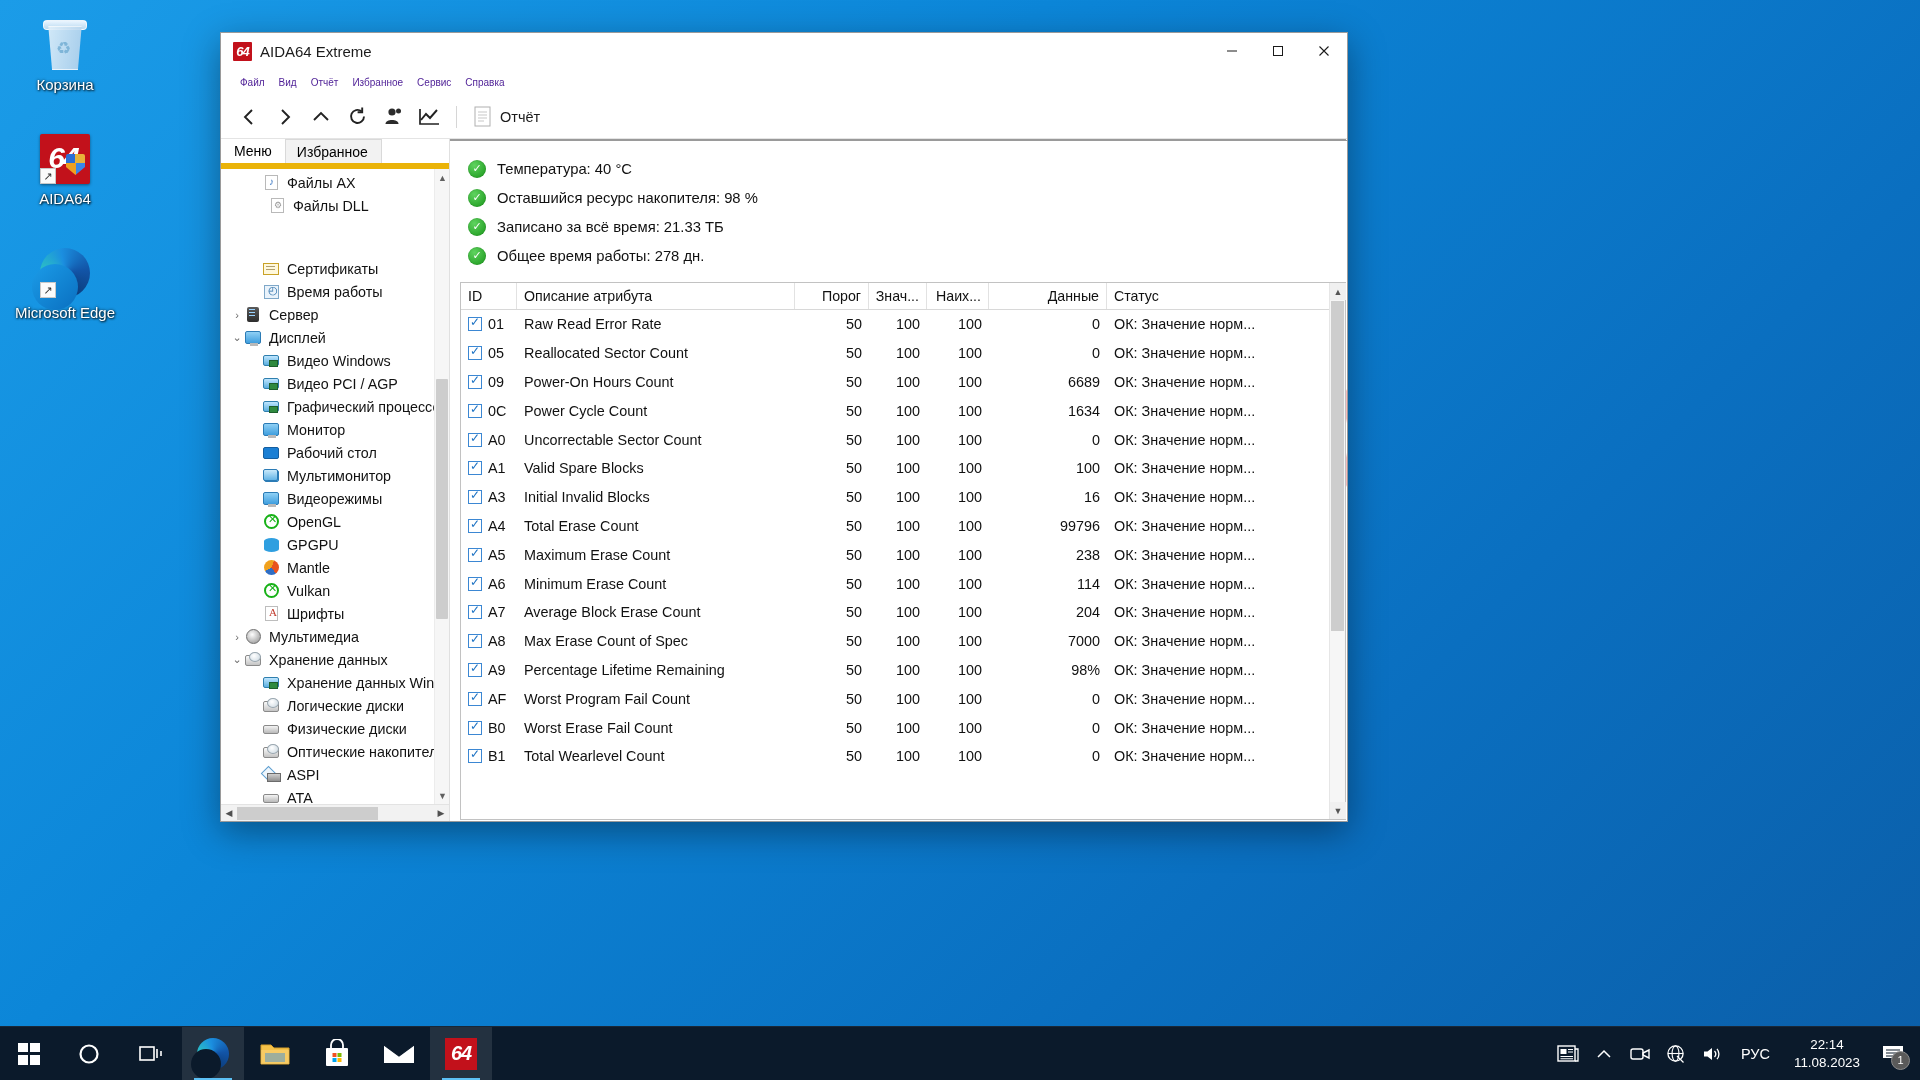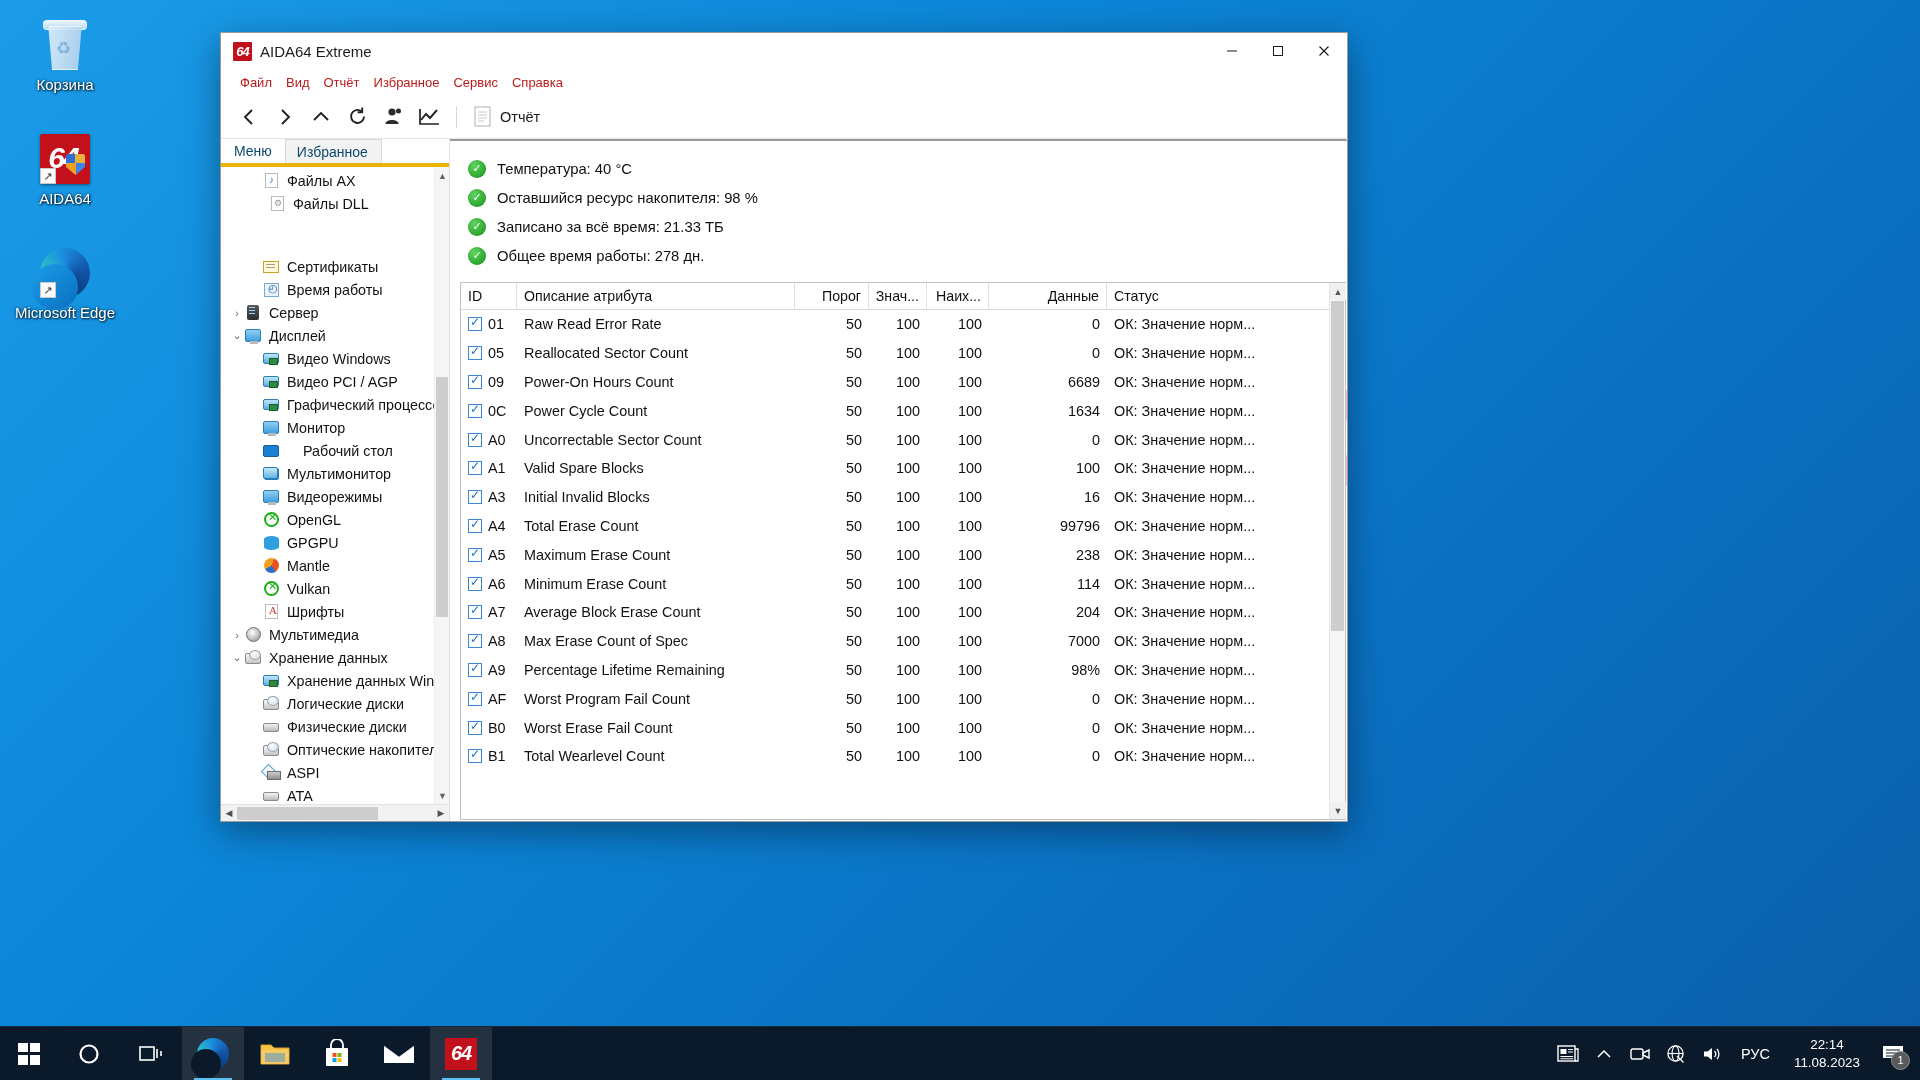--- a/index.html
+++ b/index.html
@@ -92,46 +92,46 @@
     margin-left: 12px; margin-right: 8px; border-radius: 1px; letter-spacing: -1px;
   }
   .titlebar .ttext { font-size: 15px; color: #1b1b1b; }
   .wbtns { margin-left: auto; display: flex; height: 36px; }
   .wbtn {
     width: 46px; height: 36px; display: flex; align-items: center;
     justify-content: center; color: #1b1b1b;
   }
 
   .menubar { height: 26px; display: flex; align-items: center; padding-left: 12px; flex: none; }
-  .menubar .mi { font-size: 13px; color: #b91c1c; padding: 2px 7px; }
+  .menubar .mi { font-size: 10px; color: #4c1d95; padding: 2px 7px; }
 
   .toolbar {
     height: 44px; display: flex; align-items: center; padding-left: 10px;
     flex: none; border-bottom: 1px solid #e4e4e4;
   }
   .tb-btn {
     width: 36px; height: 34px; display: flex; align-items: center;
     justify-content: center; color: #333;
   }
   .tb-sep { width: 1px; height: 22px; background: #d6d6d6; margin: 0 9px; }
   .tb-report { display: flex; align-items: center; gap: 9px; padding: 4px 8px; }
   .tb-report .rlabel { font-size: 14.5px; color: #1b1b1b; }
 
   .wbody { flex: 1; display: flex; min-height: 0; }
 
   
   .sidebar { width: 228px; display: flex; flex-direction: column; background: #fff; flex: none; }
   .tabs { display: flex; height: 24px; flex: none; padding-left: 2px; }
   .tab {
-    font-size: 14px; color: #0c4a6e; padding: 2px 13px 2px 11px; line-height: 20px;
+    font-size: 14px; color: #000000; padding: 2px 13px 2px 11px; line-height: 20px;
   }
   .tab.active { background: #fff; border-bottom: none; }
   .tab.inactive { background: #f2f2f2; border: 1px solid #d9d9d9; border-bottom: none; }
   .tree {
-    flex: 1; overflow: hidden; position: relative; border-top: 4px solid #eab308;
+    flex: 1; overflow: hidden; position: relative; border-top: 6px solid #eab308;
     padding-top: 2px;
   }
   .tnode {
     display: flex; align-items: center; height: 23px; font-size: 14.3px;
     color: #121212; white-space: nowrap; padding-right: 4px;
   }
   .tnode .exp {
     width: 16px; text-align: center; color: #6d6d6d; font-size: 11px; flex: none;
   }
   .tnode .tico { width: 18px; height: 16px; margin-right: 6px; flex: none; position: relative; }
@@ -467,21 +467,21 @@
               <span class="ic-card"></span>
             </span>
             <span class="tlabel">Графический процессор</span>
           </div>
           <div class="tnode" style="padding-left: 42px;">
             <span class="tico">
               <span class="ic-mon"></span>
             </span>
             <span class="tlabel">Монитор</span>
           </div>
-          <div class="tnode" style="padding-left: 42px; gap: 16px;">
+          <div class="tnode" style="padding-left: 42px;">
             <span class="tico">
               <span class="ic-desk"></span>
             </span>
             <span class="tlabel">Рабочий стол</span>
           </div>
           <div class="tnode" style="padding-left: 42px;">
             <span class="tico">
               <span class="ic-multi"></span>
             </span>
             <span class="tlabel">Мультимонитор</span>

